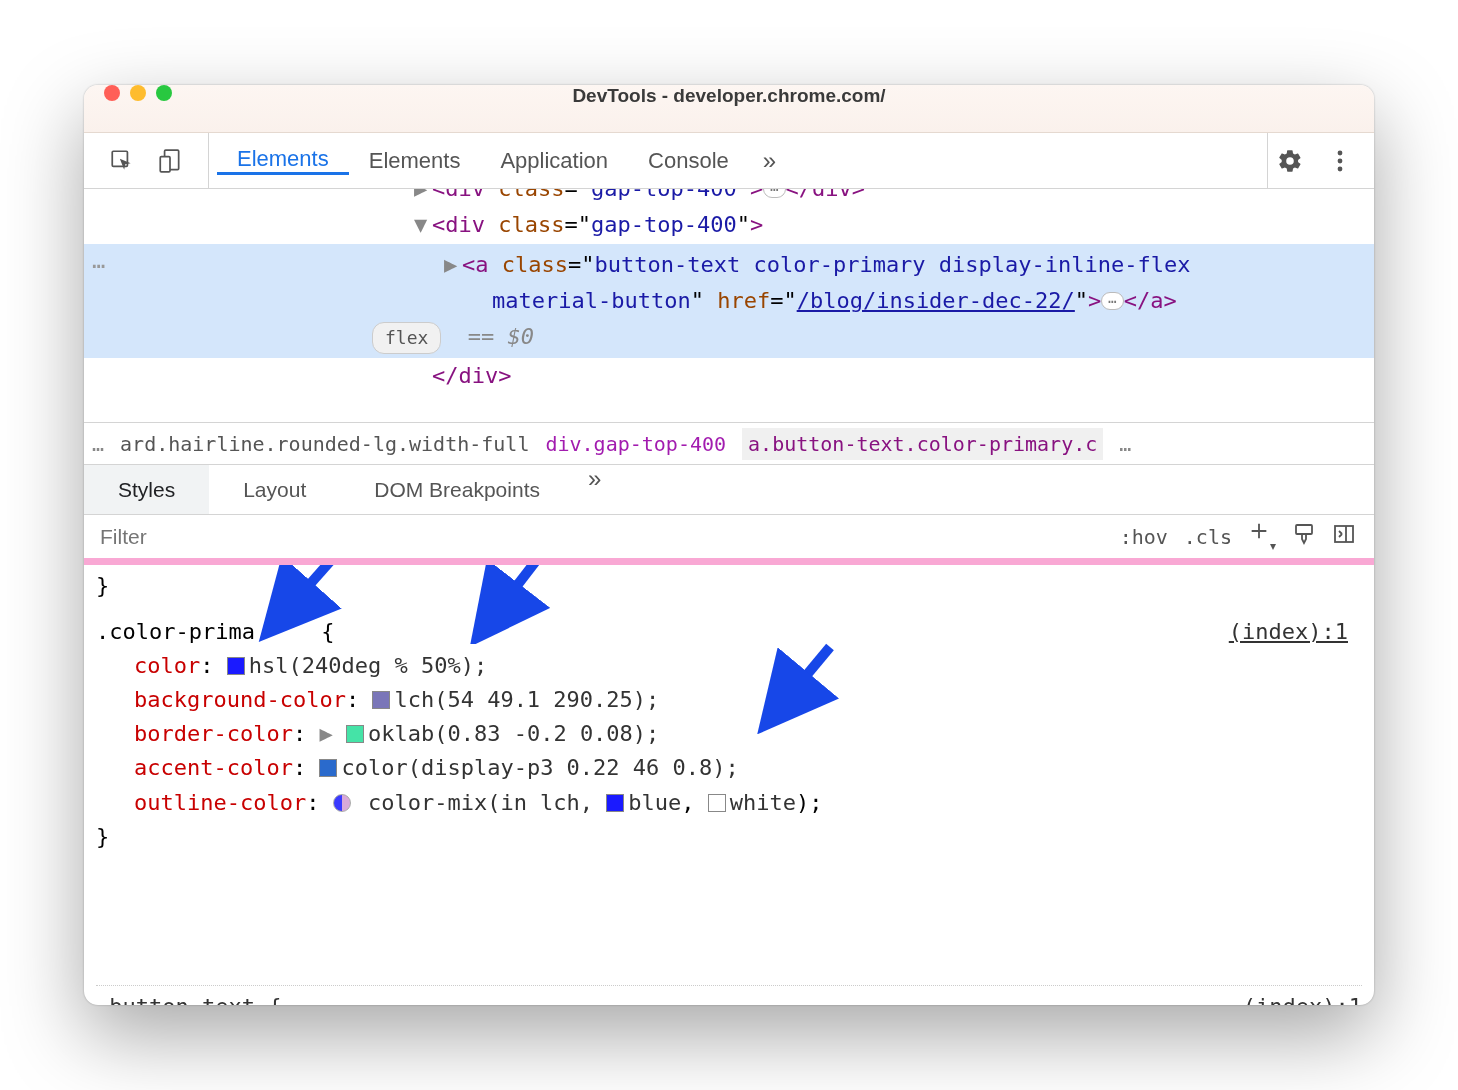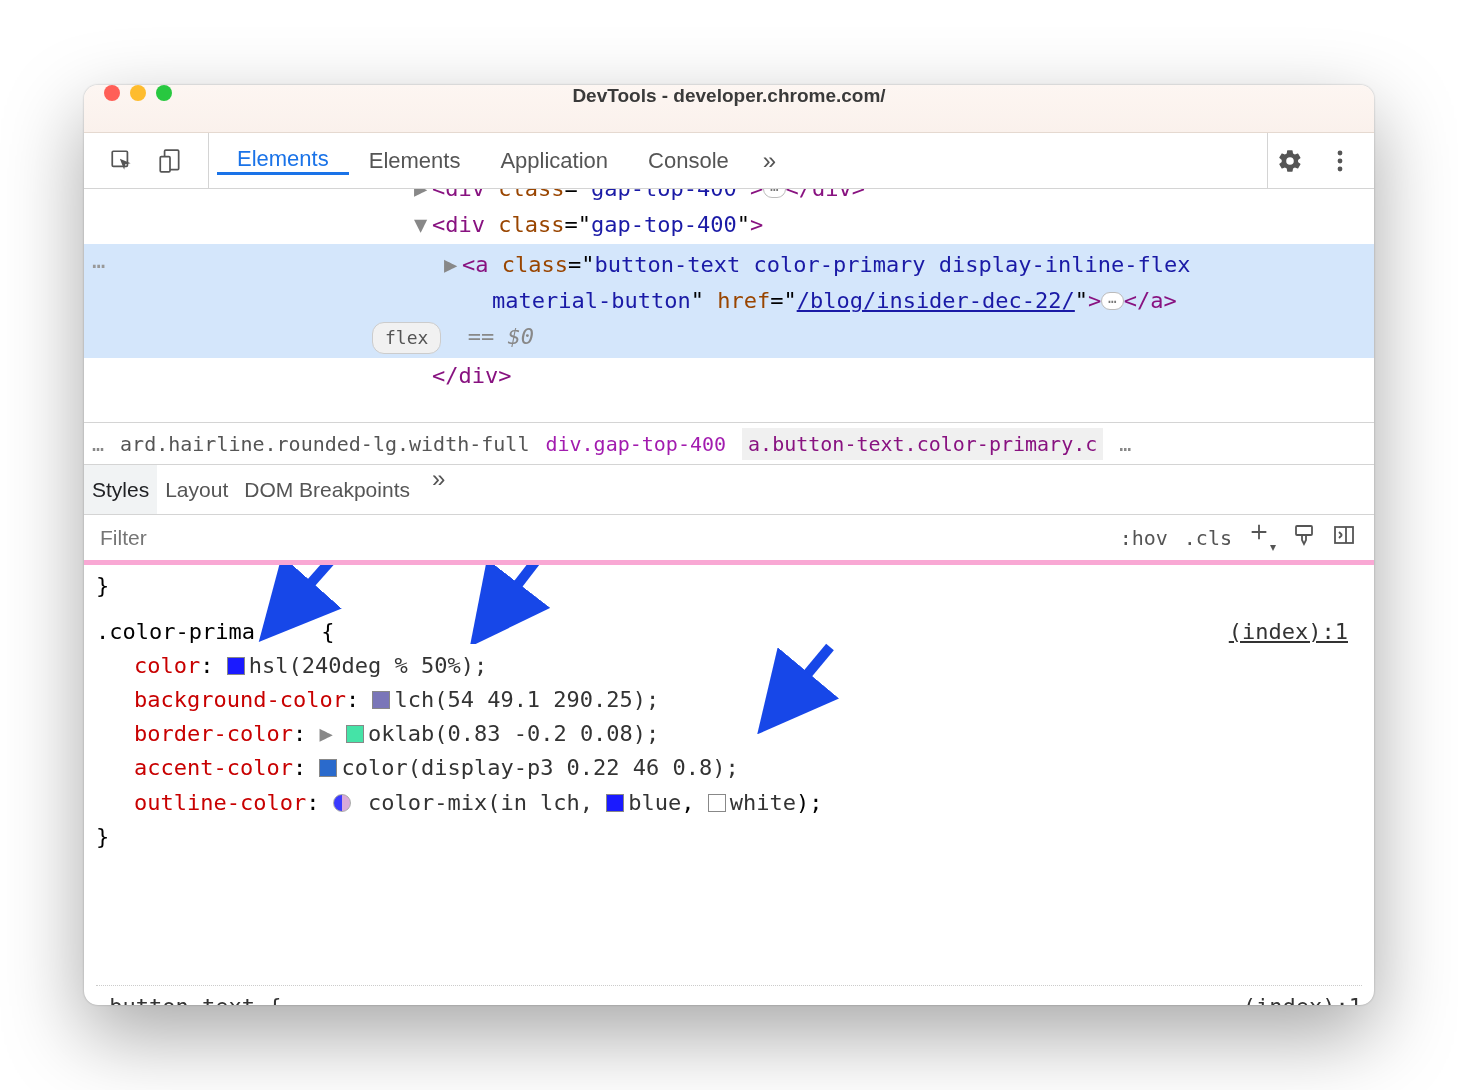--- a/index.html
+++ b/index.html
@@ -93,27 +93,27 @@
   overflow: hidden; white-space: nowrap;
 }
 .breadcrumb .dim { color: #888; }
 .bc-item { color: #555; }
 .bc-item.active { color: #1a73e8; background: #f0f0f0; padding: 4px 6px; }
 .sub-tabs {
   display: flex; align-items: stretch; height: 50px;
   border-bottom: 1px solid #d4d4d4; flex-shrink: 0;
 }
 .sub-tab {
-  padding: 0 8px; display: flex; align-items: center;
+  padding: 0 34px; display: flex; align-items: center;
   font-size: 21px; color: #555; cursor: pointer;
 }
 .sub-tab.active { background: #f1f3f4; color: #202124; }
 .filter-row {
   display: flex; height: 50px;
-  border-bottom: 5px solid #f9a8d4; flex-shrink: 0;
+  border-bottom: 7px solid #f9a8d4; flex-shrink: 0;
 }
 .filter-input {
   flex: 1; border: none; outline: none; font-size: 21px;
   padding: 0 16px; color: #333; font-family: inherit;
 }
 .filter-tools { display: flex; align-items: center; gap: 16px; padding: 0 18px; color: #555; font-size: 20px; }
 .filter-tools .mono { font-family: Menlo, monospace; }
 .styles-pane {
   flex: 1; font-family: Menlo, Consolas, monospace; font-size: 22px;
   line-height: 1.55; padding: 4px 12px; position: relative; overflow: hidden;

